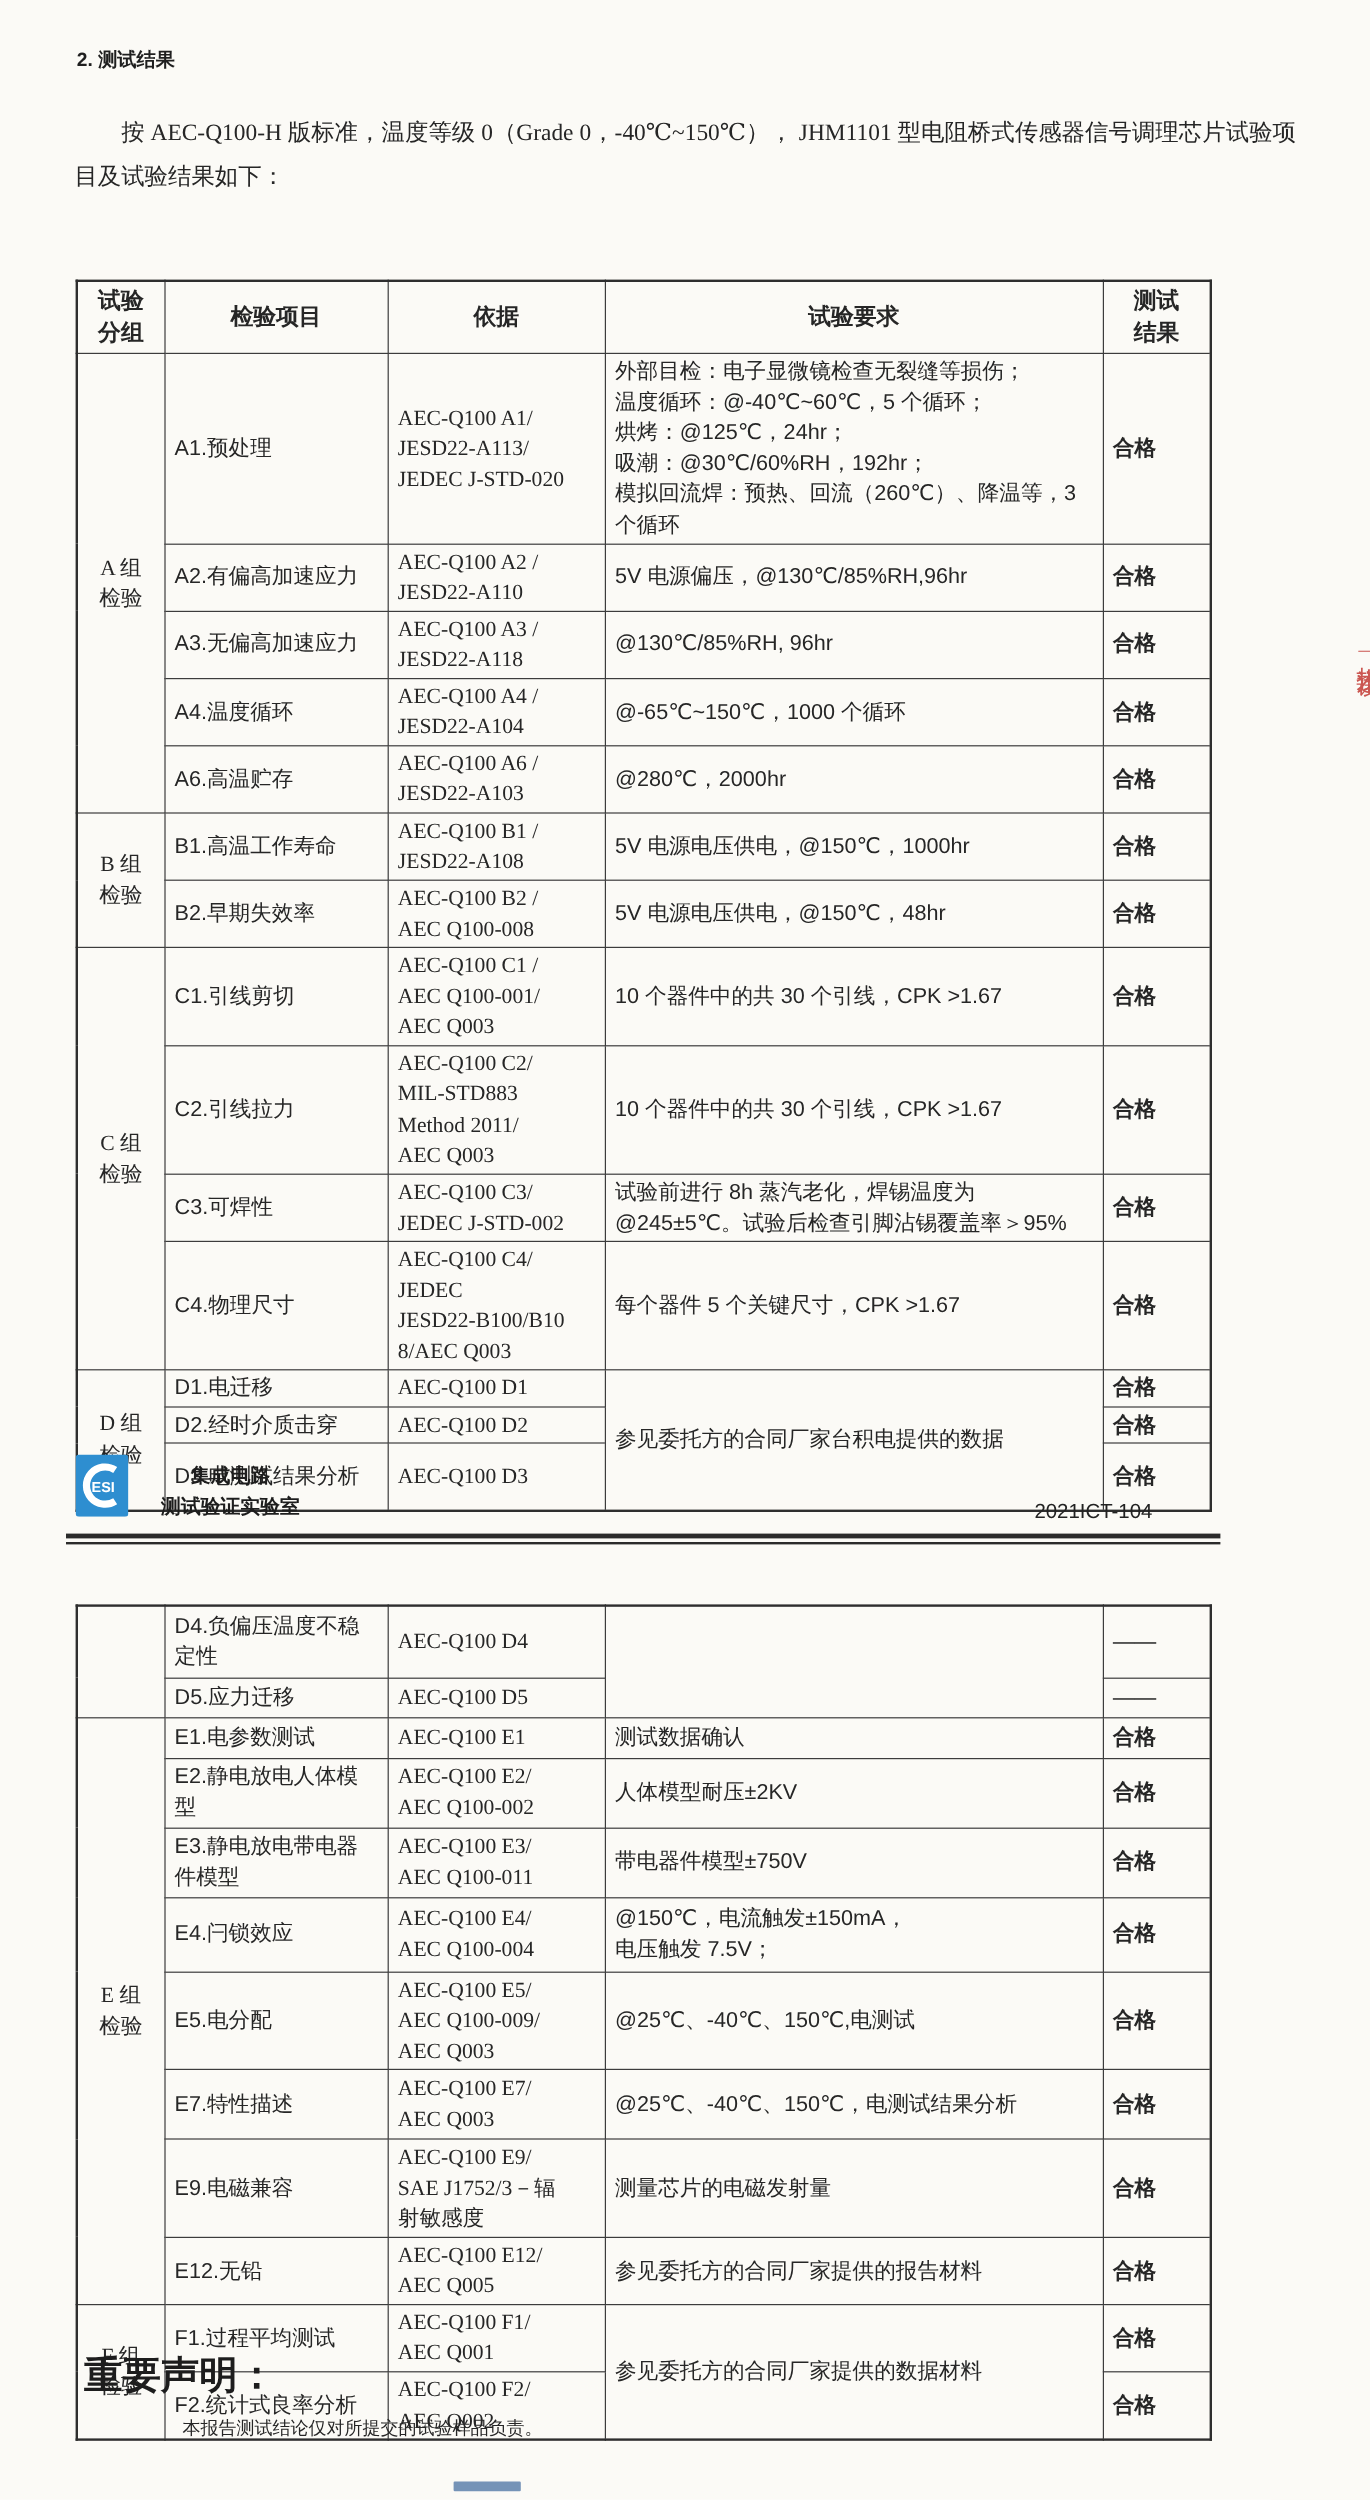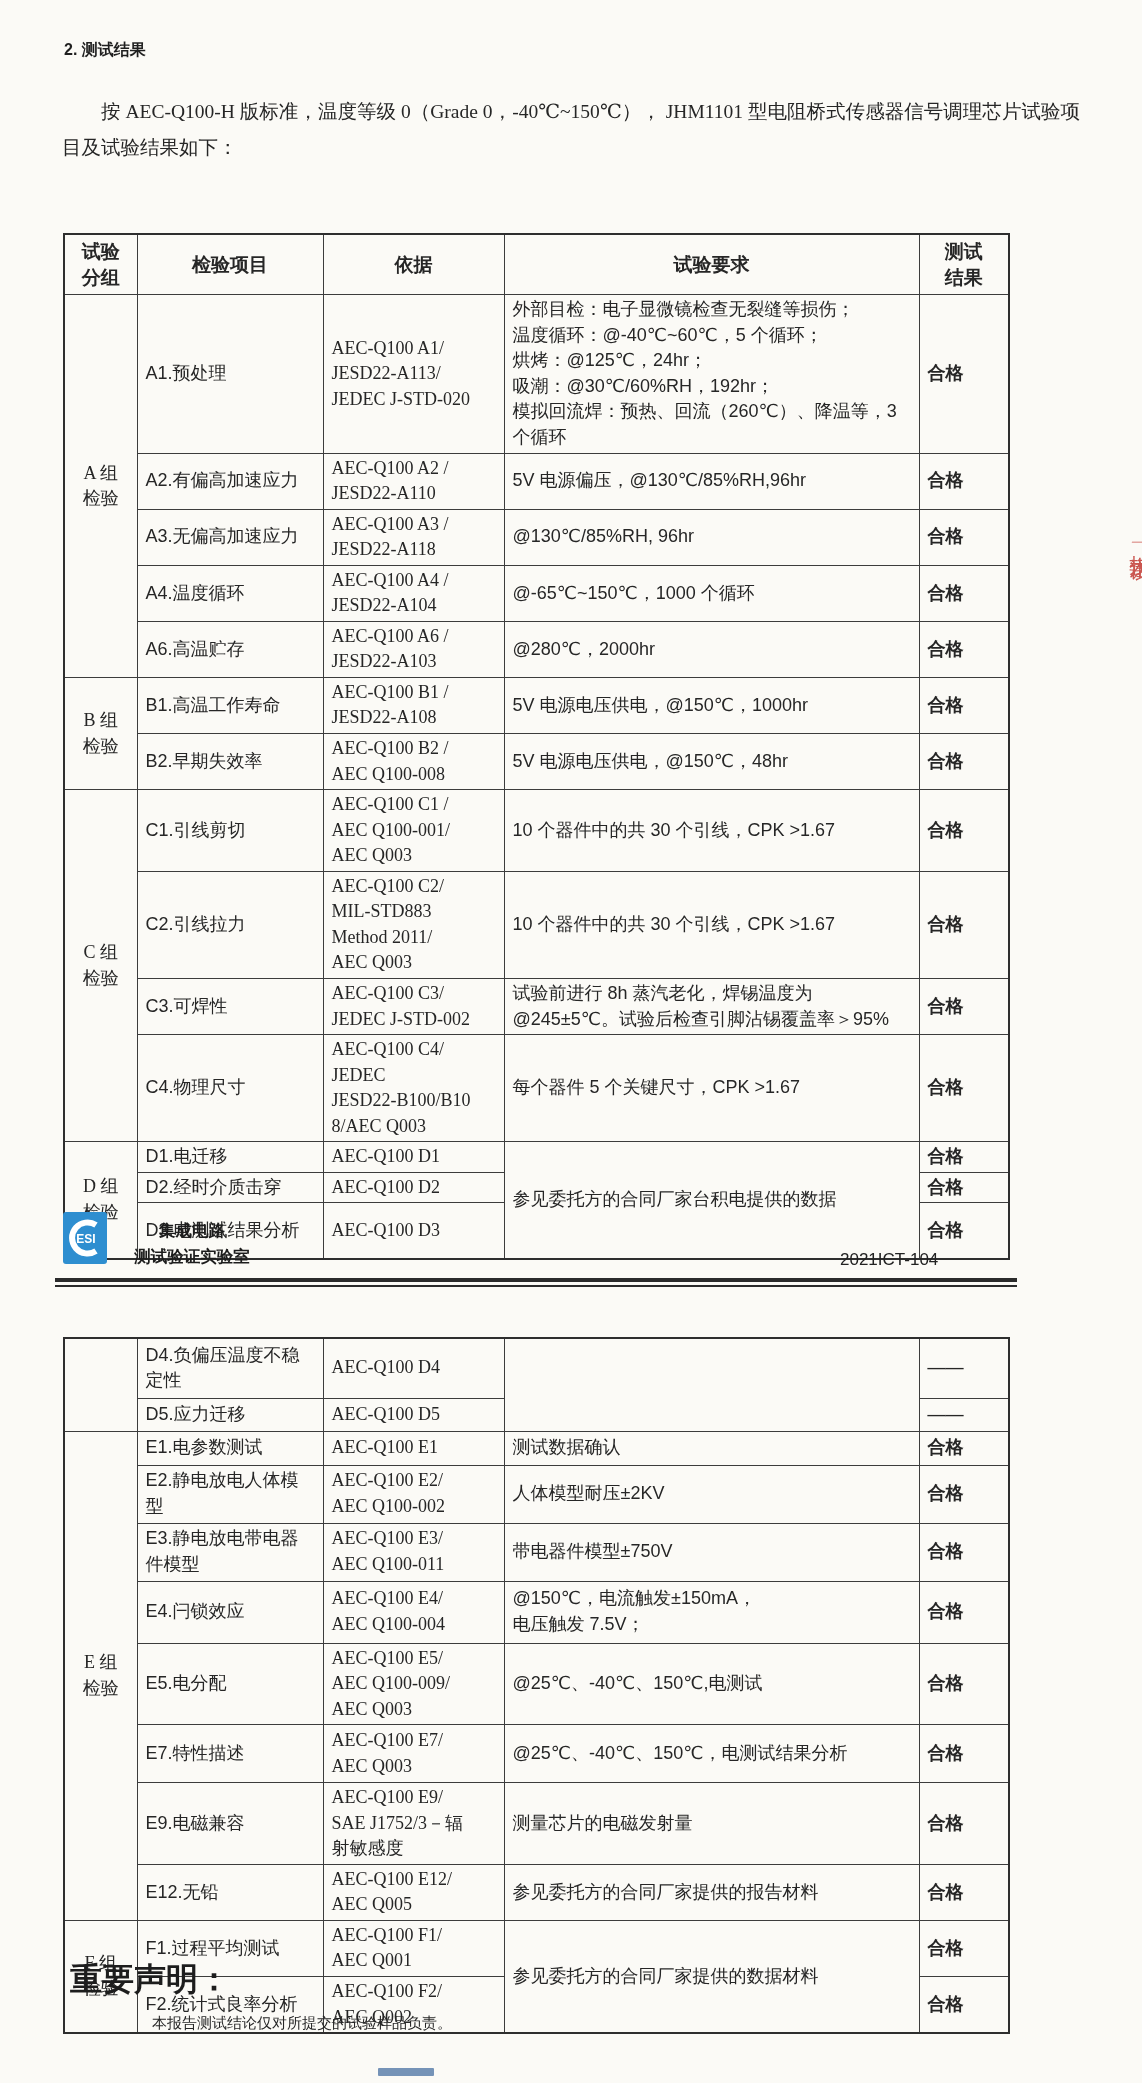--- a/index.html
+++ b/index.html
@@ -24,21 +24,21 @@
   #table1{position:absolute;left:63px;top:188px;}
   #table2{position:absolute;left:63px;top:1292px;}
   
   .p2-logo{position:absolute;left:63px;top:1212px;}
   .p2-lab{position:absolute;left:112px;top:1218px;width:160px;text-align:center;
           font-family:"Liberation Sans","DejaVu Sans",sans-serif;font-weight:bold;
           font-size:16.5px;line-height:1.55;color:#1d1d1d;}
   .p2-title{position:absolute;left:360px;top:1230px;width:320px;text-align:center;
             font-family:"Liberation Sans","DejaVu Sans",sans-serif;font-weight:bold;
             font-size:23px;letter-spacing:10px;color:#1b1b1b;}
-  .p2-repno{position:absolute;left:840px;top:1250px;font-family:"Liberation Sans","DejaVu Sans",sans-serif;
+  .p2-repno{position:absolute;left:862px;top:1250px;font-family:"Liberation Sans","DejaVu Sans",sans-serif;
             font-size:17px;color:#222;}
   .p2-rule{position:absolute;left:55px;top:1278px;width:962px;height:3px;
            border-top:4px solid #2b2b2b;border-bottom:2px solid #2b2b2b;}
   
   .footer-heading{position:absolute;left:70px;top:1958px;font-family:"Liberation Sans","DejaVu Sans",sans-serif;
                   font-weight:bold;font-size:32px;color:#1d1d1d;}
   .statement{position:absolute;left:112px;top:2014px;font-size:15px;color:#262626;margin-left:40px;}
   
   .stamp{position:absolute;right:-10px;top:536px;color:#c23a34;writing-mode:vertical-rl;
          font-family:"Liberation Sans","DejaVu Sans",sans-serif;font-size:21px;line-height:1.1;

